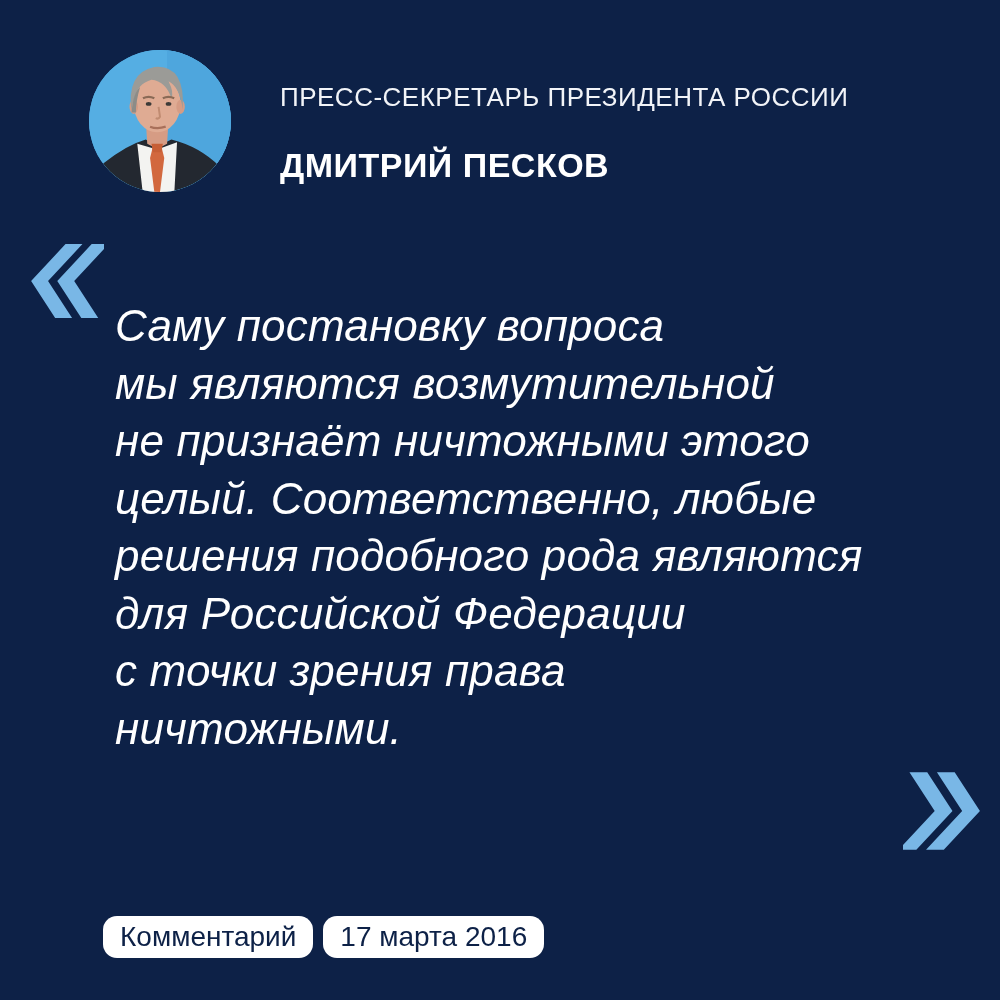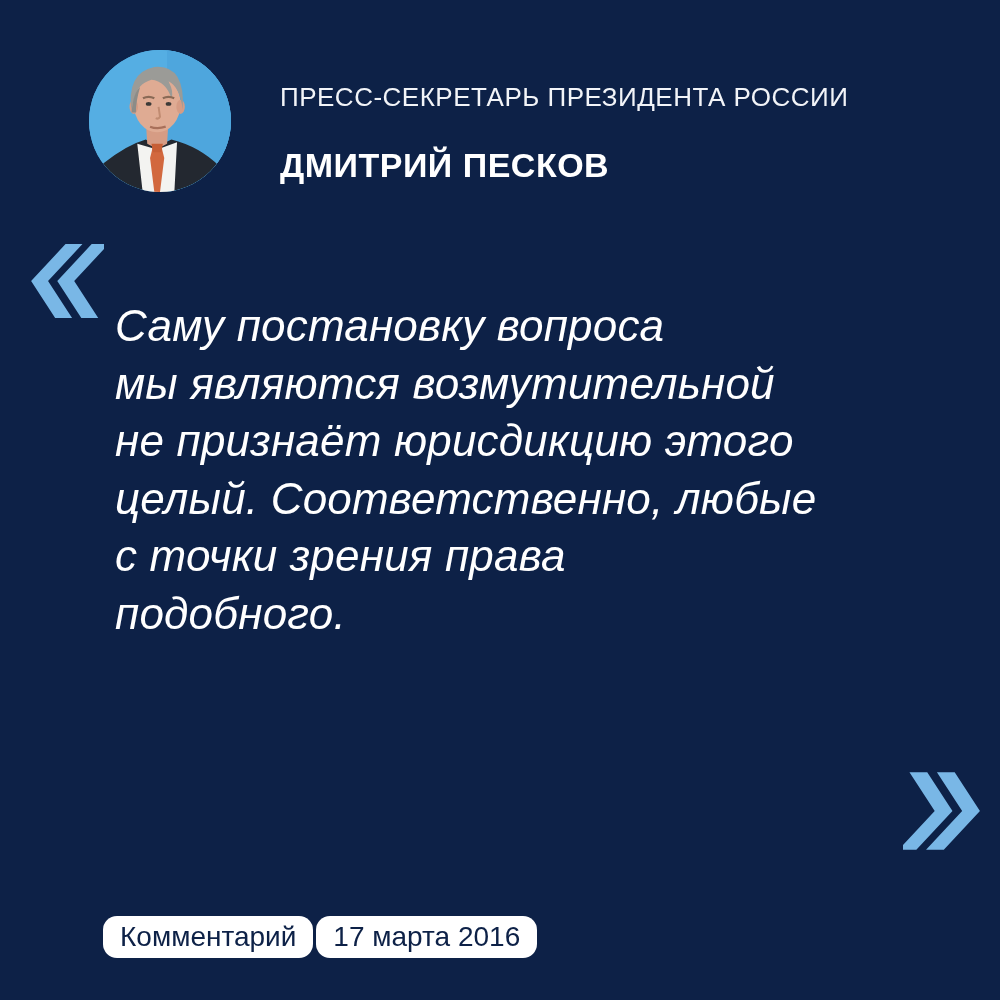--- a/index.html
+++ b/index.html
@@ -65,21 +65,21 @@
     line-height: 57.5px;
     letter-spacing: 0.2px;
     margin-top: 41px;
   }
   .quote-line { white-space: nowrap; }
   
   .badges {
     position: absolute;
     left: 103px; top: 916px;
     display: flex;
-    gap: 3px;
+    gap: 10px;
     align-items: center;
   }
   .badge {
     background: #ffffff;
     color: #0d2147;
     font-size: 28px;
     line-height: 42px;
     height: 42px;
     padding: 0 17px;
     border-radius: 14px;
@@ -130,24 +130,26 @@
   <svg class="quote-open" viewBox="0 0 104 96" aria-hidden="true">
     <g transform="translate(12,0) skewX(-8)" fill="#79b7e6">
       <polygon points="42,0 64,0 26,48 64,96 42,96 4,48"></polygon>
       <polygon points="76,0 98,0 60,48 98,96 76,96 38,48"></polygon>
     </g>
   </svg>
 
   <div class="quote-text">
     <div class="quote-line">Саму постановку вопроса</div>
     <div class="quote-line">мы являются возмутительной</div>
-    <div class="quote-line">не признаёт юрисдикцию этого</div>
+    <div class="quote-line">не признаёт ничтожными этого</div>
     <div class="quote-line">целый. Соответственно, любые</div>
+    <div class="quote-line">решения подобного рода являются</div>
+    <div class="quote-line">для Российской Федерации</div>
     <div class="quote-line">с точки зрения права</div>
-    <div class="quote-line">подобного.</div>
+    <div class="quote-line">ничтожными.</div>
   </div>
 
   <svg class="quote-close" viewBox="0 0 104 96" aria-hidden="true">
     <g transform="translate(4,0) skewX(-8)" fill="#79b7e6">
       <polygon points="4,0 26,0 64,48 26,96 4,96 42,48"></polygon>
       <polygon points="38,0 60,0 98,48 60,96 38,96 76,48"></polygon>
     </g>
   </svg>
 
   <div class="badges">

